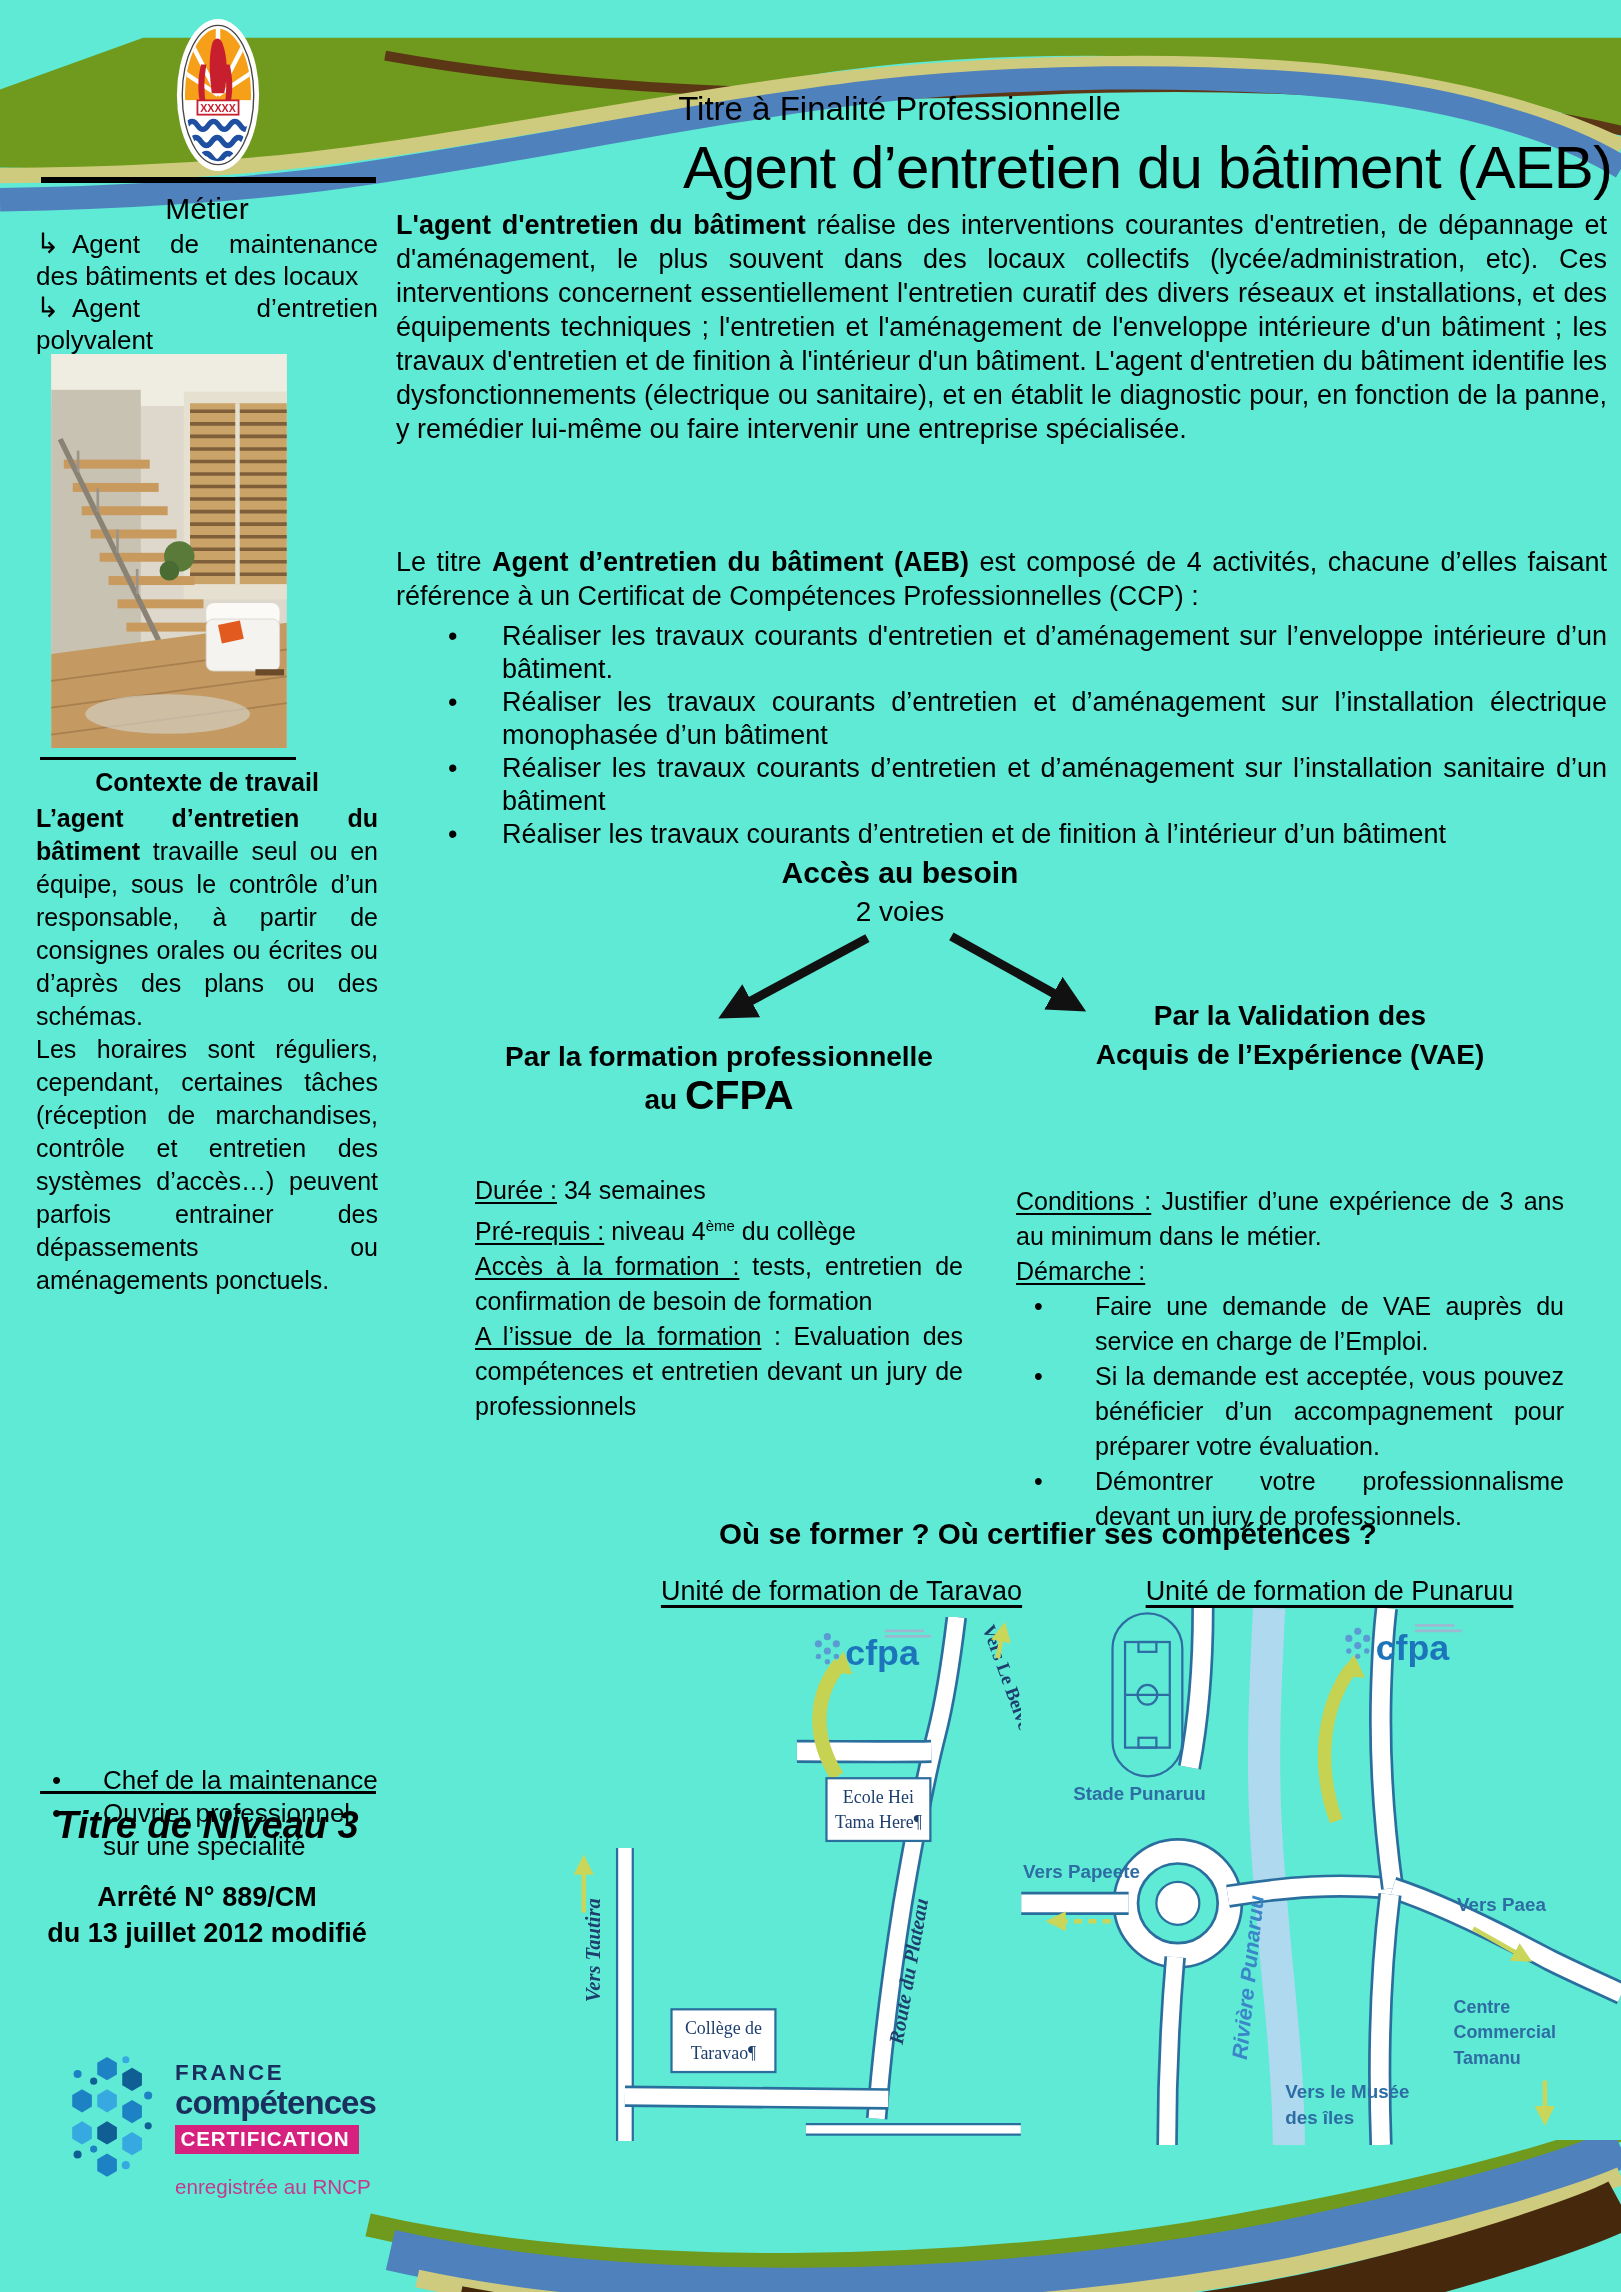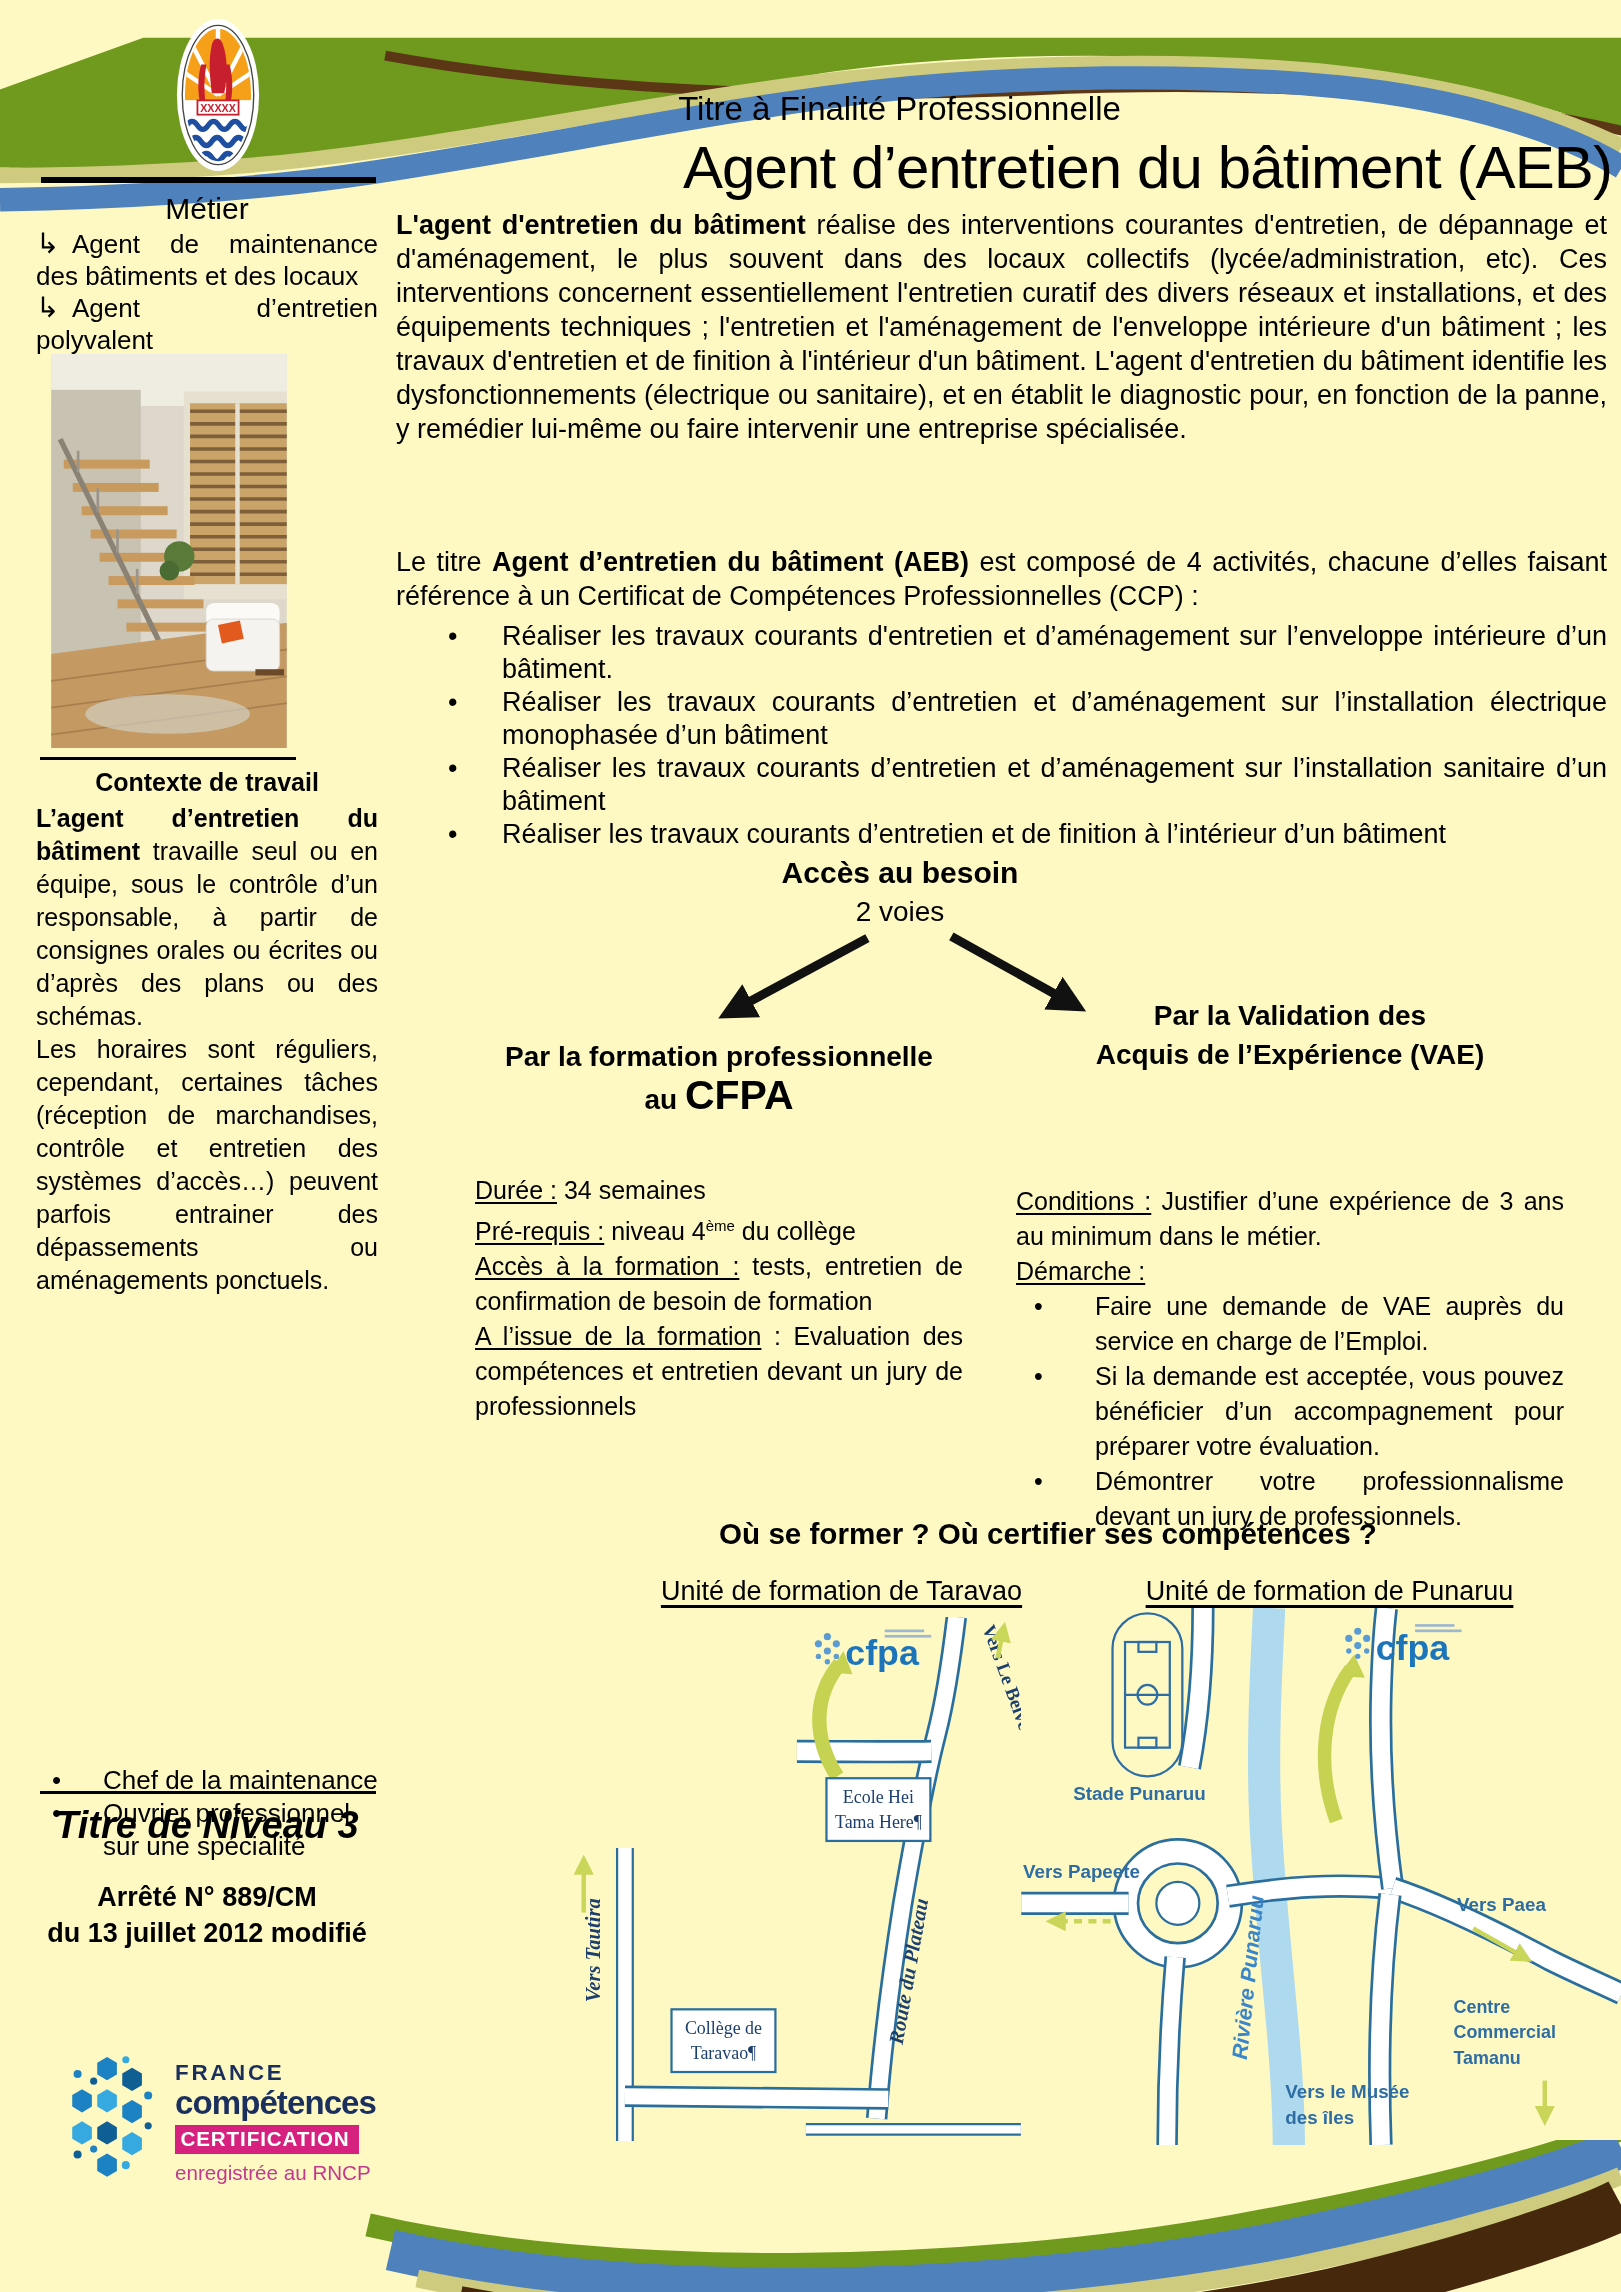--- a/index.html
+++ b/index.html
@@ -1,16 +1,16 @@
 <!DOCTYPE html>
 <html style="font-size:14.3px"><head>
 <meta charset="utf-8">
 <style>
   html,body{margin:0;padding:0;background:#888;}
-  .page{position:relative;width:1622px;height:2293px;background:#fef9c3;overflow:hidden;
+  .page{position:relative;width:1622px;height:2293px;background:#5eead4;overflow:hidden;
         font-family:"Liberation Sans",sans-serif;color:#000;}
   .abs{position:absolute;}
   .b{font-weight:bold;}
   .i{font-style:italic;}
   .ul{text-decoration:underline;text-underline-offset:2.7px;}
   .ctr{text-align:center;}
   .just{text-align:justify;}
   sup{font-size:60%;}
 
   
@@ -37,21 +37,21 @@
   .niveau-title{left:36px;top:1804px;width:342px;font-size:38px;text-align:center;}
   .arrete{left:36px;top:1879px;width:342px;font-size:27px;line-height:36px;text-align:center;}
 
   
   .fc-logo{left:63px;top:2049px;width:313px;height:161px;}
   .fc-text{position:absolute;left:112px;top:10.7px;}
   .fc-l1{font-size:22.4px;font-weight:bold;color:#1b2f5e;letter-spacing:2.7px;}
   .fc-l2{font-size:33px;font-weight:bold;color:#1b2f5e;letter-spacing:-0.9px;margin-top:-1.8px;}
   .fc-l3{display:inline-block;background:#d6217e;color:#fff;font-weight:bold;font-size:20.6px;
          padding:1.8px 9px 2.7px 5.4px;margin-top:3.6px;letter-spacing:0.9px;}
-  .fc-l4{font-size:20.6px;color:#c4398e;margin-top:7px;}
+  .fc-l4{font-size:20.6px;color:#c4398e;margin-top:21px;}
 
   
   .intro{left:396px;top:208px;width:1211px;font-size:27px;line-height:34px;}
   .p2{left:396px;top:545px;width:1211px;font-size:27px;line-height:34px;}
   .ccp{left:396px;top:620px;width:1211px;font-size:27px;line-height:33px;}
   .ccp .li{position:relative;padding-left:106px;margin:0;}
   .ccp .li::before{content:"•";position:absolute;left:52px;}
   .acces-title{left:573px;top:856px;width:654px;font-size:30px;text-align:center;}
   .acces-sub{left:573px;top:896px;width:654px;font-size:28px;text-align:center;}
 

